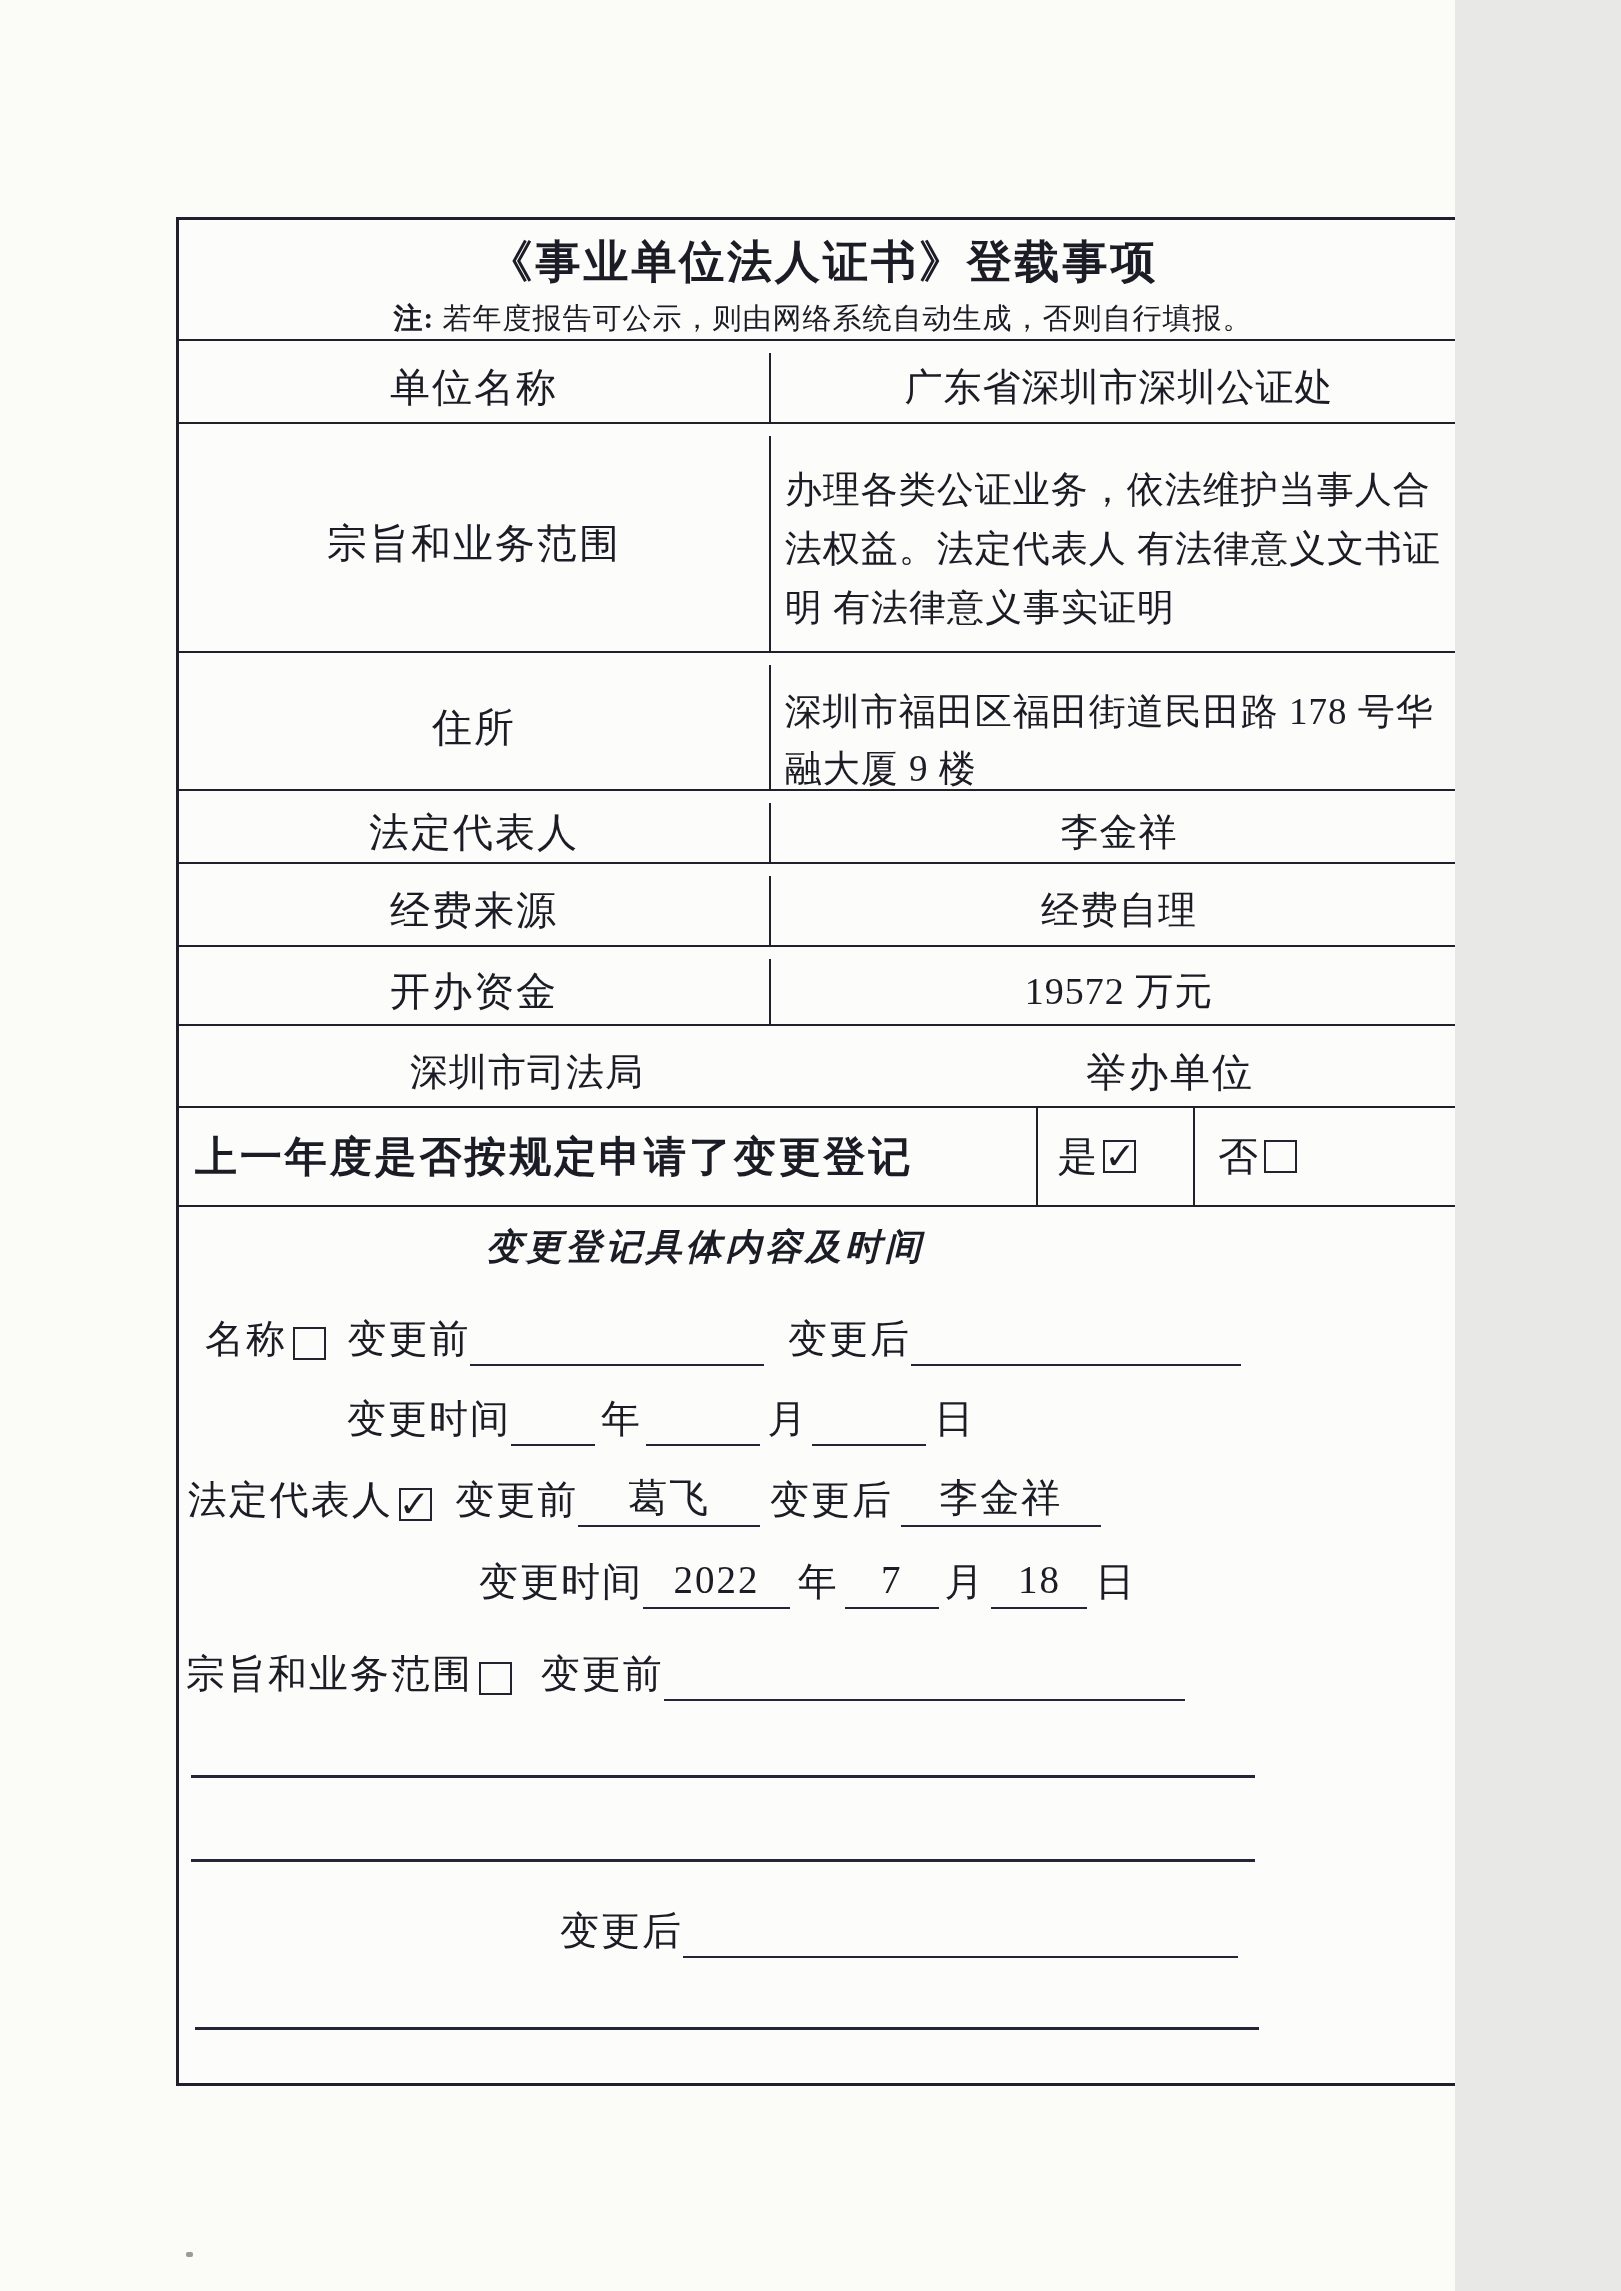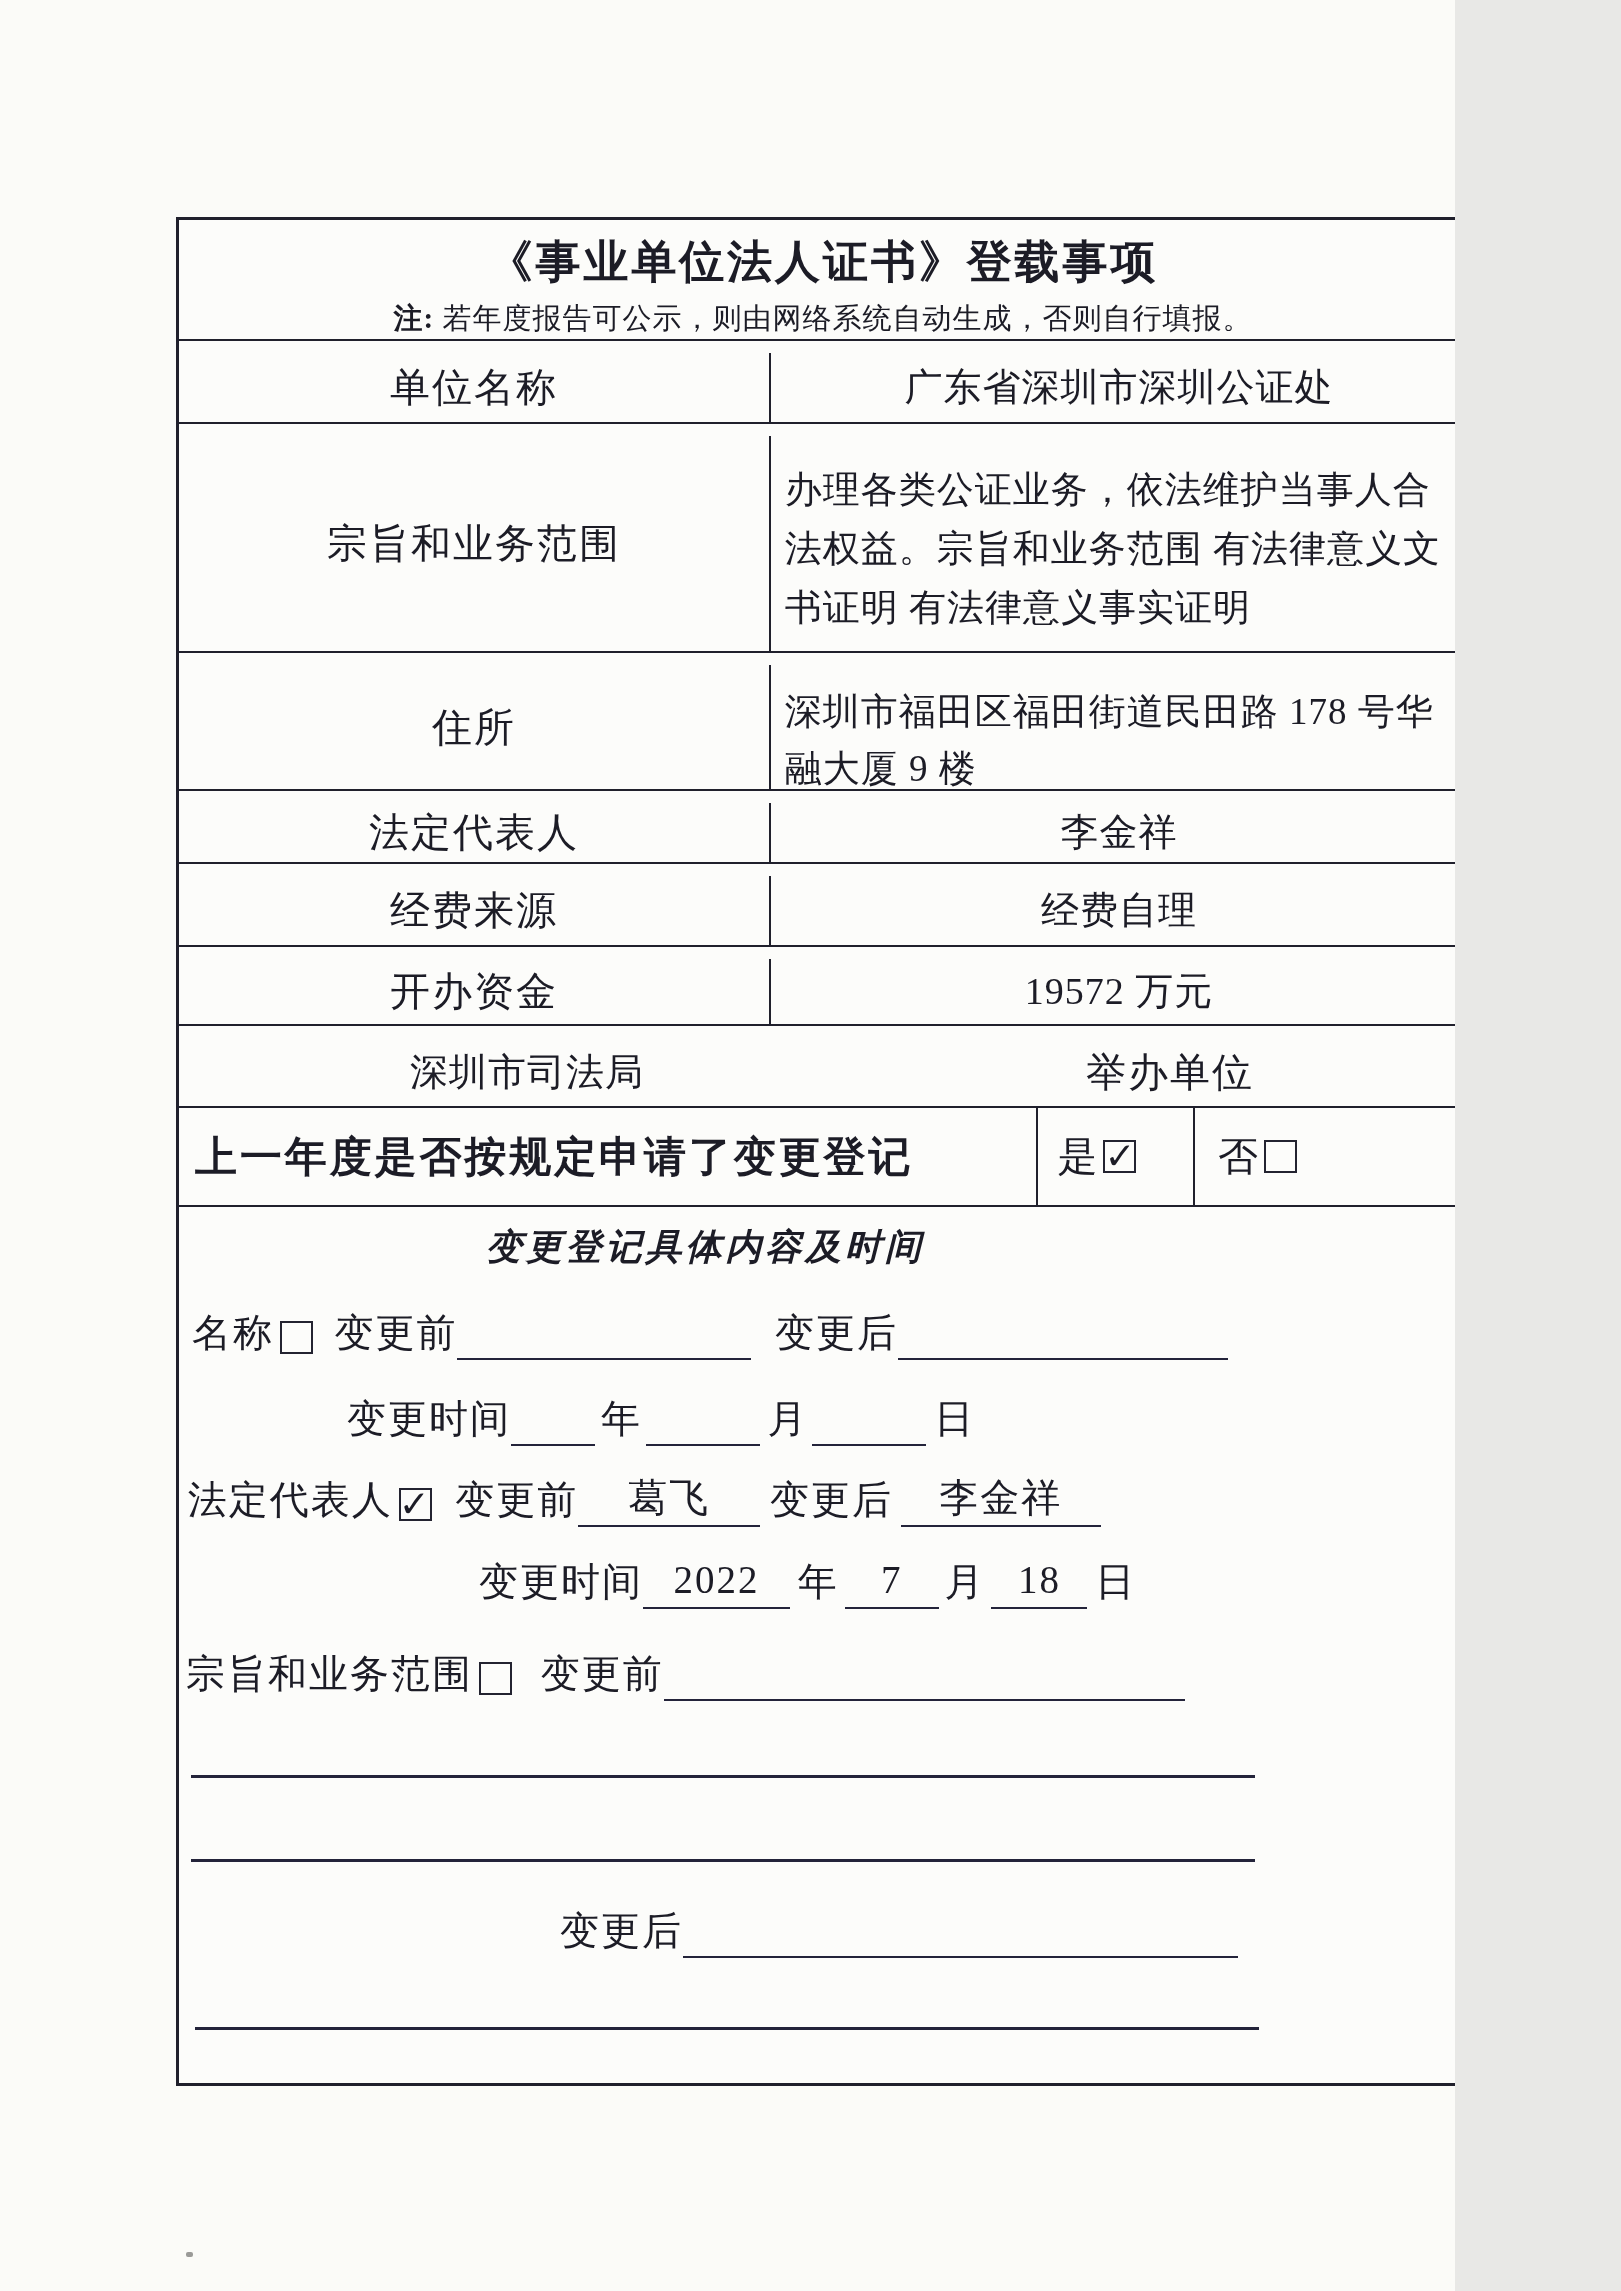--- a/index.html
+++ b/index.html
@@ -103,21 +103,21 @@
       </div>
     </div>
 
     <div class="trow" style="height:83px">
       <div class="cell label-cell">单位名称</div>
       <div class="cell value-cell">广东省深圳市深圳公证处</div>
     </div>
 
     <div class="trow" style="height:229px">
       <div class="cell label-cell">宗旨和业务范围</div>
-      <div class="cell value-cell left" style="padding-top:23.5px;line-height:59px;font-size:37px">办理各类公证业务，依法维护当事人合法权益。宗旨和业务范围 有法律意义文书证明 有法律意义事实证明</div>
+      <div class="cell value-cell left" style="padding-top:23.5px;line-height:59px;font-size:37px">办理各类公证业务，依法维护当事人合法权益。法定代表人 有法律意义文书证明 有法律意义事实证明</div>
     </div>
 
     <div class="trow" style="height:138px">
       <div class="cell label-cell">住所</div>
       <div class="cell value-cell left" style="padding-top:18px;line-height:57px;font-size:37px">深圳市福田区福田街道民田路 178 号华融大厦 9 楼</div>
     </div>
 
     <div class="trow" style="height:73px">
       <div class="cell label-cell">法定代表人</div>
       <div class="cell value-cell">李金祥</div>
@@ -146,21 +146,21 @@
       </div>
       <div class="q-no">
         <span>否</span>
         <span class="cbx"></span>
       </div>
     </div>
 
     <div class="trow section" style="display:block;">
       <div class="sec-heading">变更登记具体内容及时间</div>
 
-      <div class="fline" style="top:96px;padding-left:13px">
+      <div class="fline" style="top:102px;padding-left:26px">
         <span>名称</span>
           <span class="cbx"></span>
         <span class="gap" style="width:21.6px"></span>
         <span>变更前</span>
         <span class="blank" style="width:294px"></span>
         <span class="gap" style="width:23.5px"></span>
         <span>变更后</span>
         <span class="blank" style="width:330px"></span>
       </div>
 

